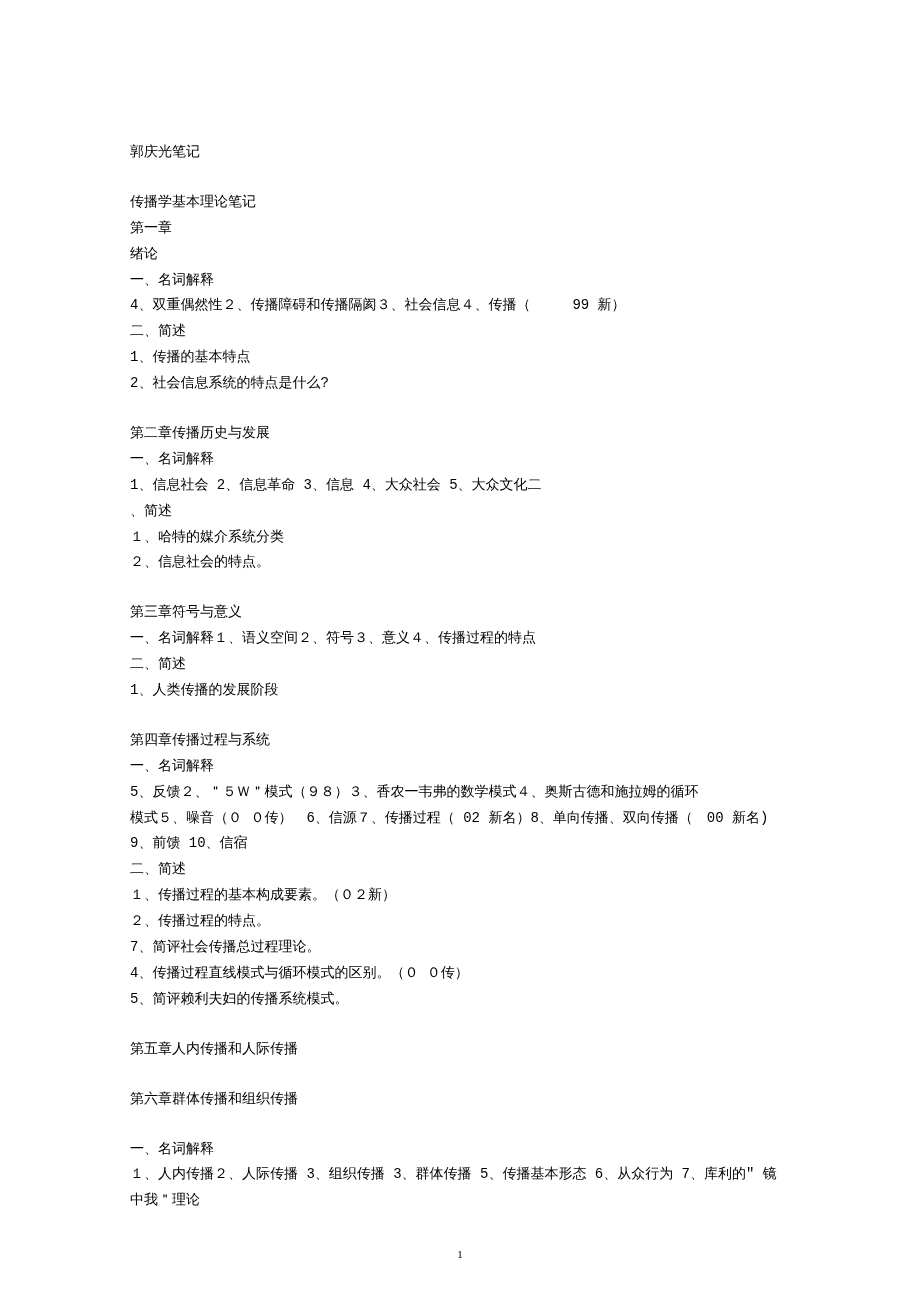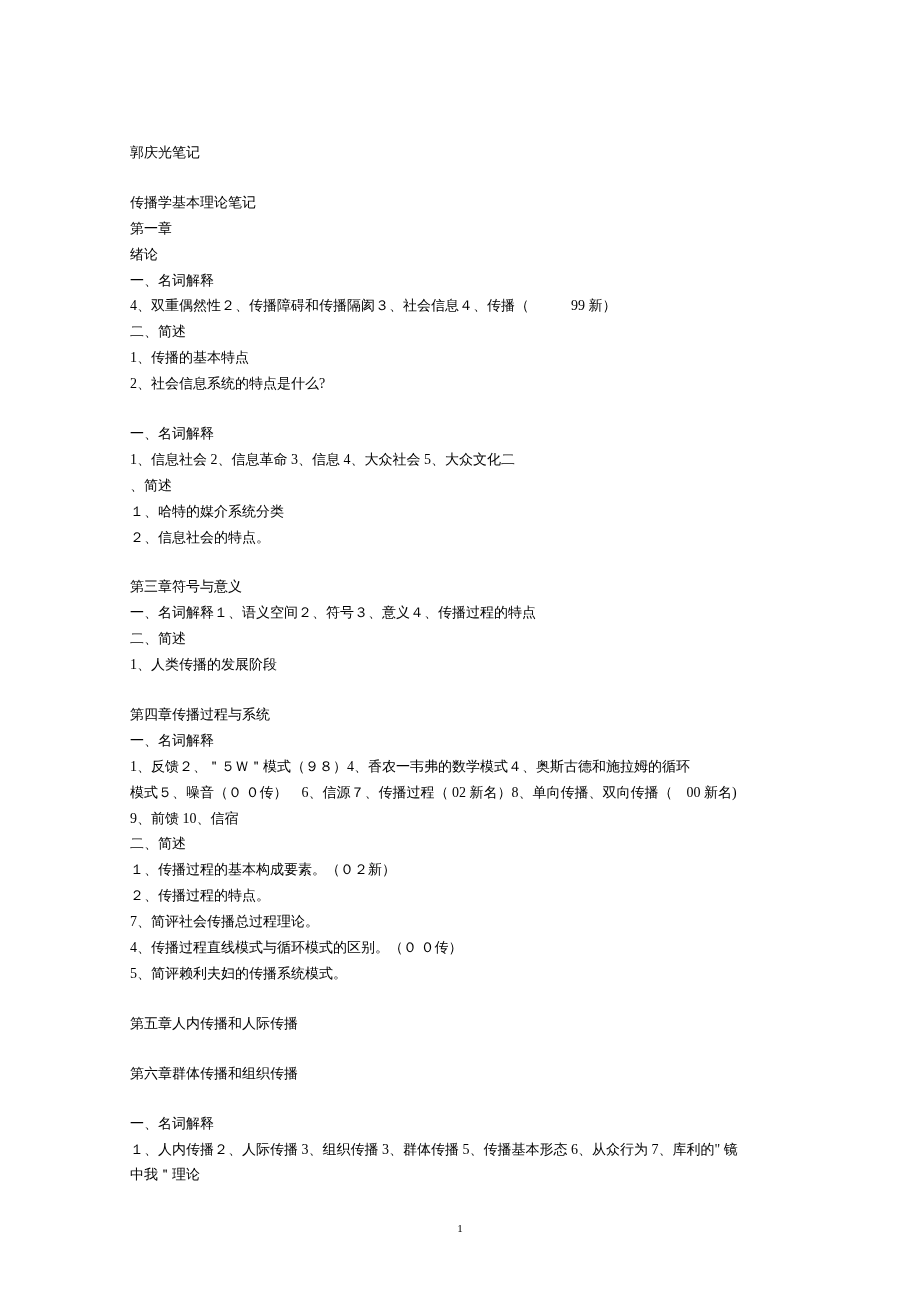--- a/index.html
+++ b/index.html
@@ -13,20 +13,21 @@
     padding: 140px 130px 50px 130px;
     font-size: 14px;
     line-height: 1.85;
     color: #000;
   }
   .para {
     margin: 0 0 24px 0;
   }
   .line {
     display: block;
+    font-family: Liberation Mono, monospace;
   }
   .page-num {
     text-align: center;
     font-size: 11px;
     color: #000;
     margin-top: 30px;
   }
 </style>
 </head>
 <body>
@@ -42,38 +43,39 @@
     <span class="line">第一章</span>
     <span class="line">绪论</span>
     <span class="line">一、名词解释</span>
     <span class="line">4、双重偶然性２、传播障碍和传播隔阂３、社会信息４、传播（　　　99 新）</span>
     <span class="line">二、简述</span>
     <span class="line">1、传播的基本特点</span>
     <span class="line">2、社会信息系统的特点是什么?</span>
   </div>
 
   <div class="para">
+    <span class="line">第二章传播历史与发展</span>
     <span class="line">一、名词解释</span>
     <span class="line">1、信息社会 2、信息革命 3、信息 4、大众社会 5、大众文化二</span>
     <span class="line">、简述</span>
     <span class="line">１、哈特的媒介系统分类</span>
     <span class="line">２、信息社会的特点。</span>
   </div>
 
   <div class="para">
     <span class="line">第三章符号与意义</span>
     <span class="line">一、名词解释１、语义空间２、符号３、意义４、传播过程的特点</span>
     <span class="line">二、简述</span>
     <span class="line">1、人类传播的发展阶段</span>
   </div>
 
   <div class="para">
     <span class="line">第四章传播过程与系统</span>
     <span class="line">一、名词解释</span>
-    <span class="line">1、反馈２、＂５Ｗ＂模式（９８）4、香农一韦弗的数学模式４、奥斯古德和施拉姆的循环</span>
+    <span class="line">5、反馈２、＂５Ｗ＂模式（９８）３、香农一韦弗的数学模式４、奥斯古德和施拉姆的循环</span>
     <span class="line">模式５、噪音（０ ０传）　6、信源７、传播过程（ 02 新名）8、单向传播、双向传播（　00 新名)</span>
     <span class="line">9、前馈 10、信宿</span>
     <span class="line">二、简述</span>
     <span class="line">１、传播过程的基本构成要素。（０２新）</span>
     <span class="line">２、传播过程的特点。</span>
     <span class="line">7、简评社会传播总过程理论。</span>
     <span class="line">4、传播过程直线模式与循环模式的区别。（０ ０传）</span>
     <span class="line">5、简评赖利夫妇的传播系统模式。</span>
   </div>
 

